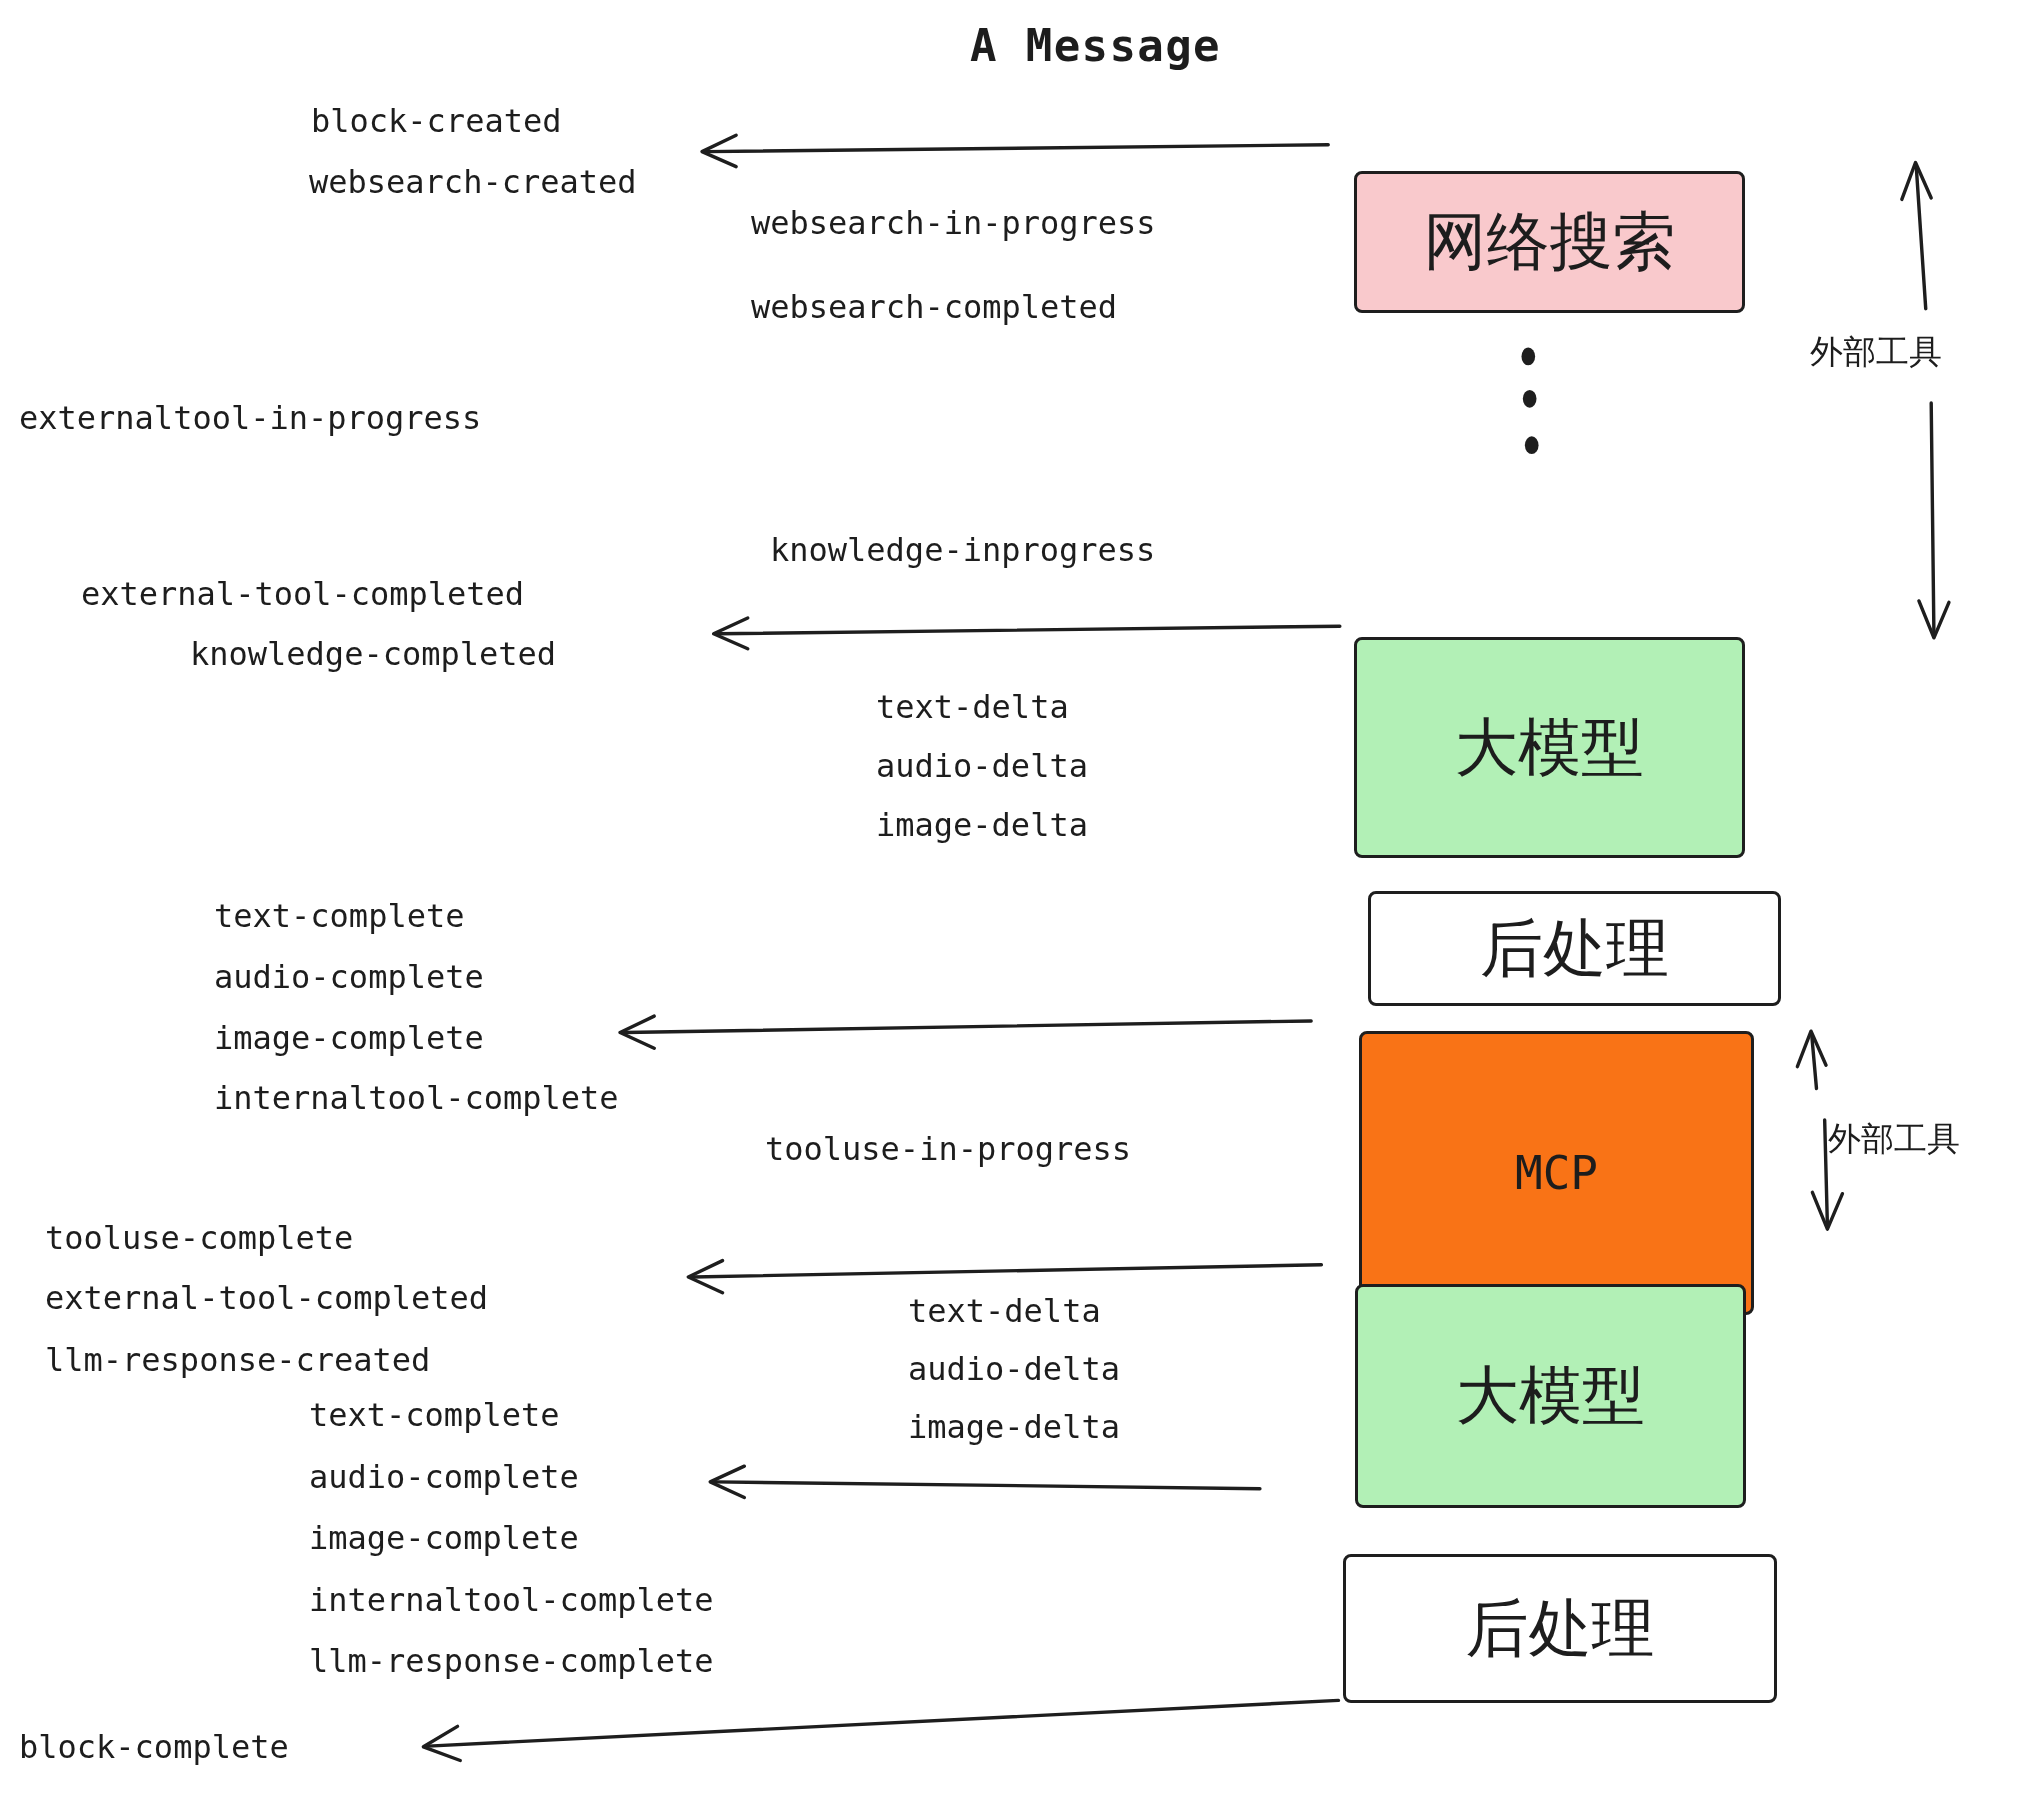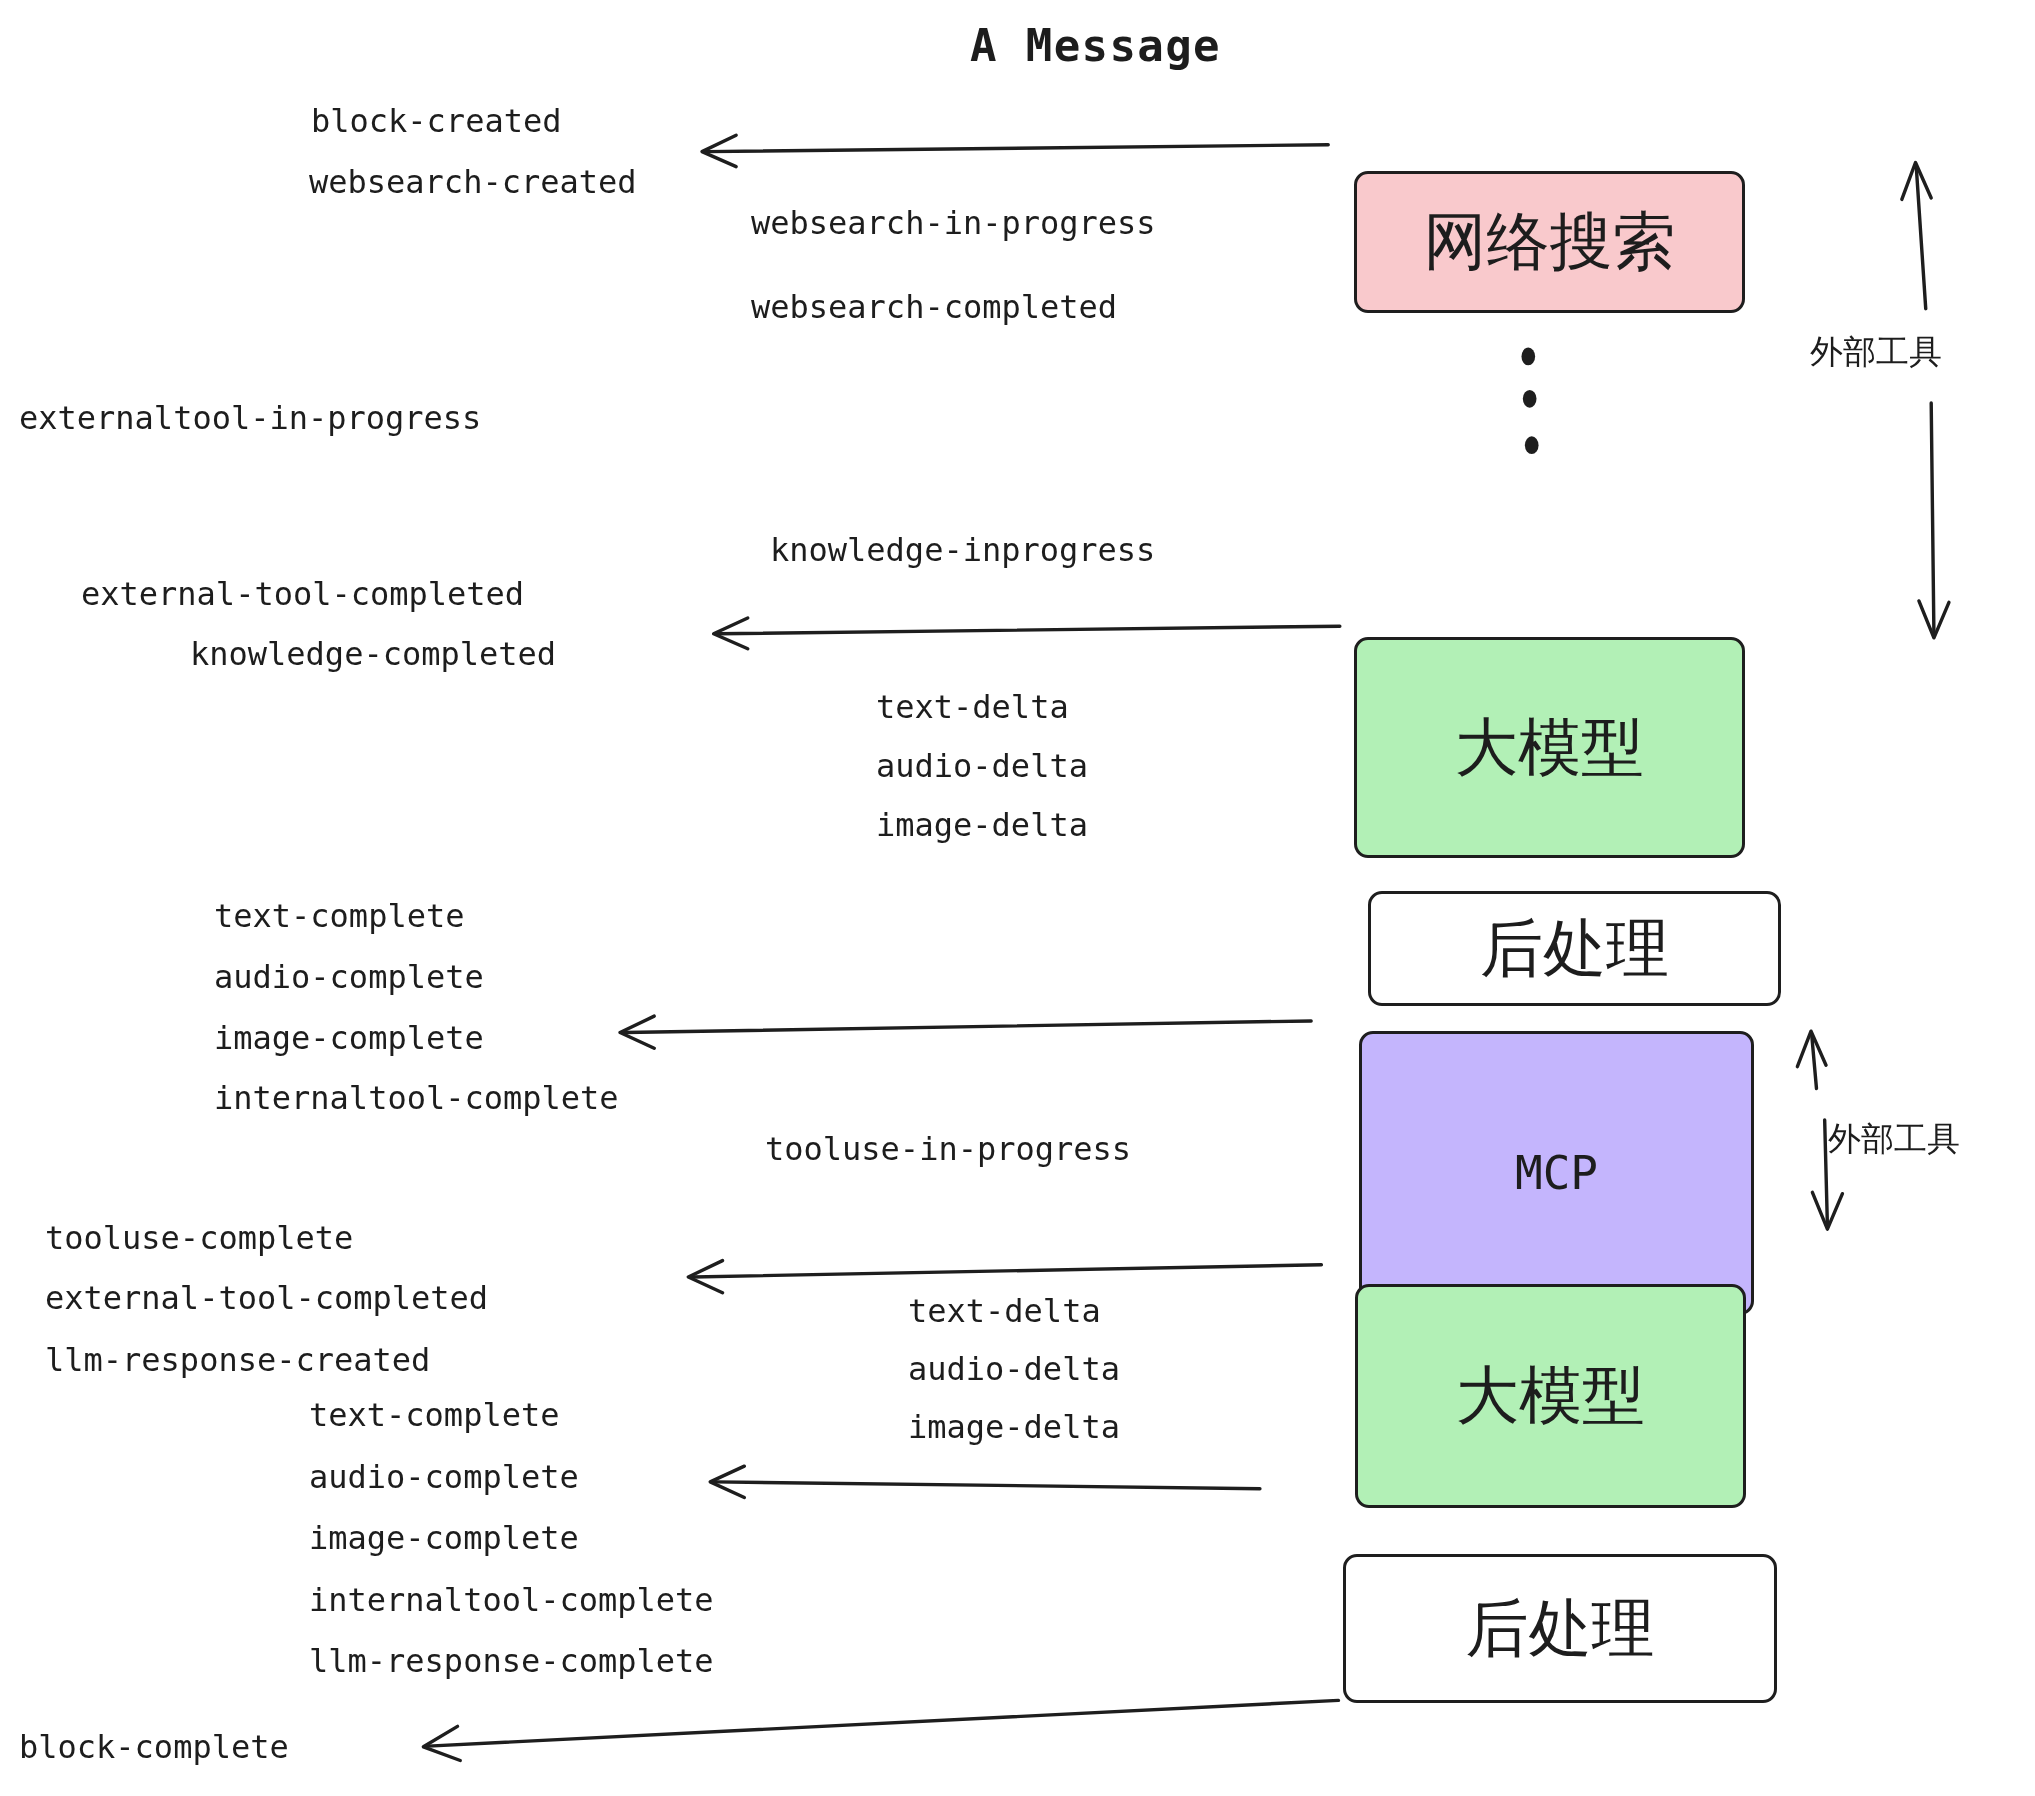--- a/index.html
+++ b/index.html
@@ -24,21 +24,21 @@
   .ev{
     position:absolute;
     font-size:32px;
     white-space:nowrap;
     transform:translateY(-50%);
     font-family:"DejaVu Sans Mono", monospace;
   }
   .box{
     position:absolute;
     border:3.4px solid #1e1e1e;
-    border-radius:14px;
+    border-radius:8px;
     display:flex;
     align-items:center;
     justify-content:center;
     box-sizing:border-box;
   }
   .box .cn{
     font-family:"DejaVu Sans", sans-serif;
     font-size:63px;
     white-space:nowrap;
   }
@@ -115,21 +115,21 @@
 
 
   <div class="box" style="left:1354px;top:637px;width:391px;height:221px;background:#b2f0b6">
     <span class="cn">大模型</span>
   </div>
 
   <div class="box" style="left:1368px;top:891px;width:413px;height:115px;background:#ffffff">
     <span class="cn">后处理</span>
   </div>
 
-  <div class="box" style="left:1359px;top:1031px;width:395px;height:284px;background:#c4b5fd">
+  <div class="box" style="left:1359px;top:1031px;width:395px;height:284px;background:#f97316">
     <span class="mono">MCP</span>
   </div>
 
   <div class="box" style="left:1355px;top:1284px;width:391px;height:224px;background:#b2f0b6">
     <span class="cn">大模型</span>
   </div>
 
   <div class="box" style="left:1343px;top:1554px;width:434px;height:149px;background:#ffffff">
     <span class="cn">后处理</span>
   </div>

